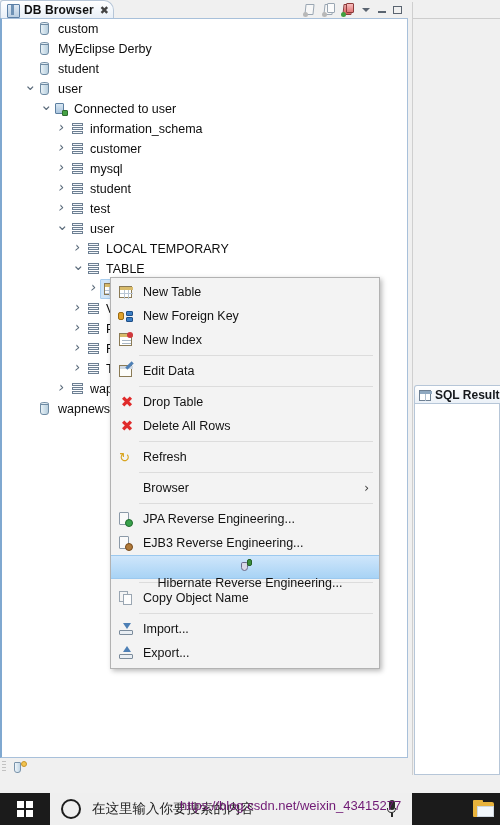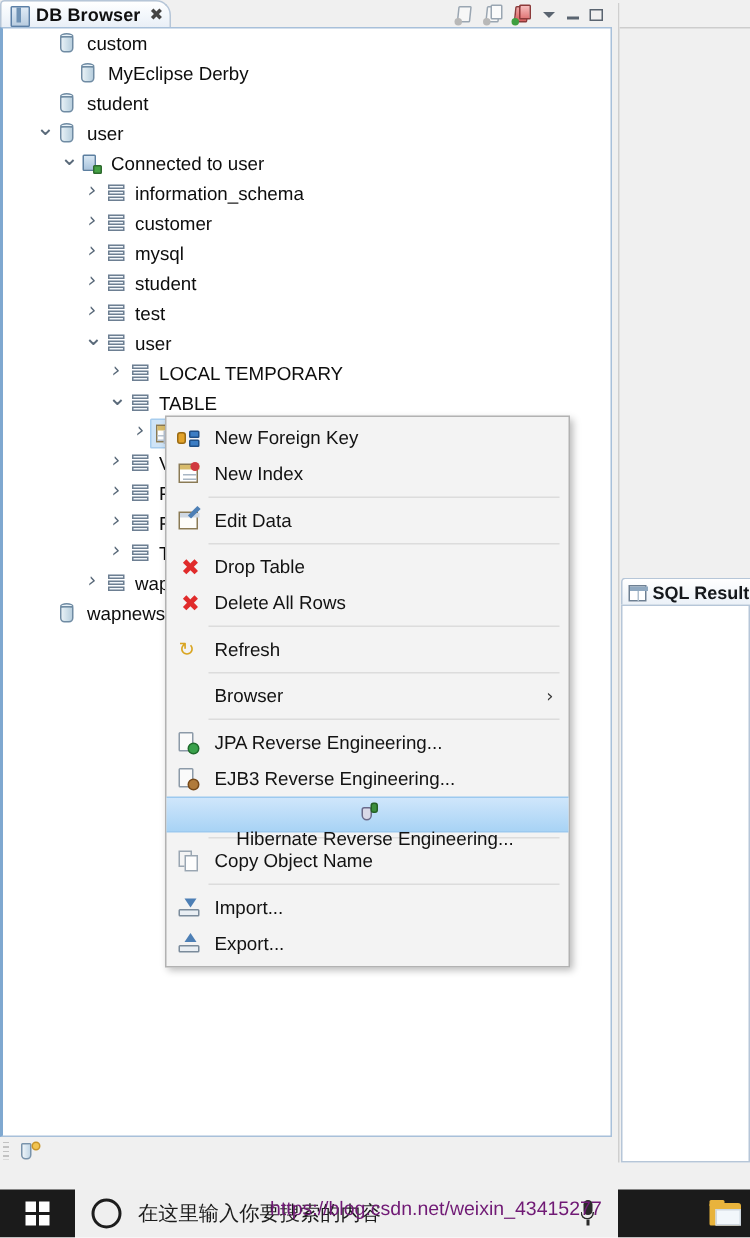--- a/index.html
+++ b/index.html
@@ -508,21 +508,21 @@
           <div class="tree-row" style="padding-left: 20px;">
             <span class="twisty none"></span>
             <span class="ticon-box">
               <span class="ico-db">
                 <i class="top"></i>
                 <i class="body"></i>
               </span>
             </span>
             <span class="tree-label">custom</span>
           </div>
-          <div class="tree-row" style="padding-left: 34px;">
+          <div class="tree-row" style="padding-left: 20px;">
             <span class="twisty none"></span>
             <span class="ticon-box">
               <span class="ico-db">
                 <i class="top"></i>
                 <i class="body"></i>
               </span>
             </span>
             <span class="tree-label">MyEclipse Derby</span>
           </div>
           <div class="tree-row" style="padding-left: 20px;">
@@ -771,20 +771,31 @@
     <div class="rp-top"></div>
     <div class="sqlres-tab">
       <span class="grid-ico"></span>
       <span>SQL Results</span>
     </div>
     <div class="rp-body"></div>
   </div>
 
   <div class="ctx-menu">
     <div id="ctx-host">
+        <div class="ctx-item">
+          <span class="ctx-ico">
+            <span class="ci-table">
+              <i class="h"></i>
+              <i class="c1"></i>
+              <i class="c2"></i>
+              <i class="rr"></i>
+            </span>
+          </span>
+          <span class="ctx-label">New Table</span>
+        </div>
         <div class="ctx-item">
           <span class="ctx-ico">
             <span class="ci-fk">
               <i class="k1"></i>
               <i class="k2"></i>
               <i class="k3"></i>
             </span>
           </span>
           <span class="ctx-label">New Foreign Key</span>
         </div>

